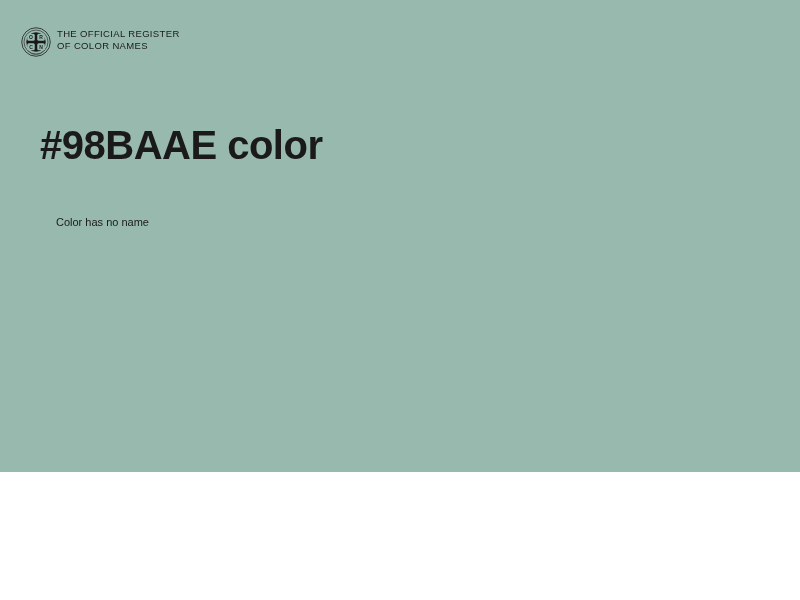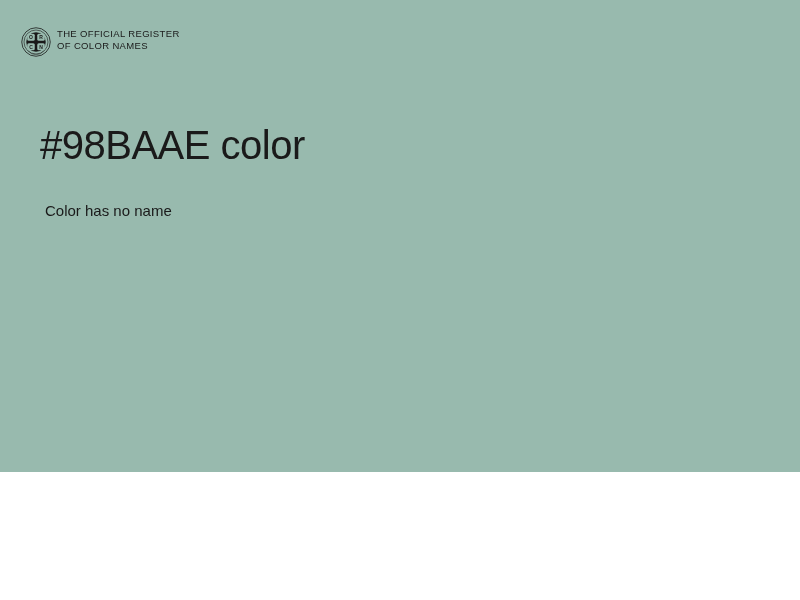--- a/index.html
+++ b/index.html
@@ -52,31 +52,31 @@
   #main {
     position: absolute;
     left: 40px;
     top: 120px;
     width: 700px;
   }
   #color-title {
     color: #1a1a1a;
     font-size: 40px;
     line-height: 50px;
-    font-weight: 400;
+    font-weight: 700;
     letter-spacing: -0.5px;
     margin: 0;
     white-space: nowrap;
   }
   #color-subtitle {
     color: #1a1a1a;
-    font-size: 15px;
+    font-size: 11px;
     line-height: 14px;
     font-weight: 400;
-    margin: 5px;
+    margin: 16px;
     padding-top: 29px;
     white-space: nowrap;
   }
 </style>
 </head>
 <body>
 
 <div id="page" style="background: rgb(152, 186, 174);">
 
   <div id="brand">

